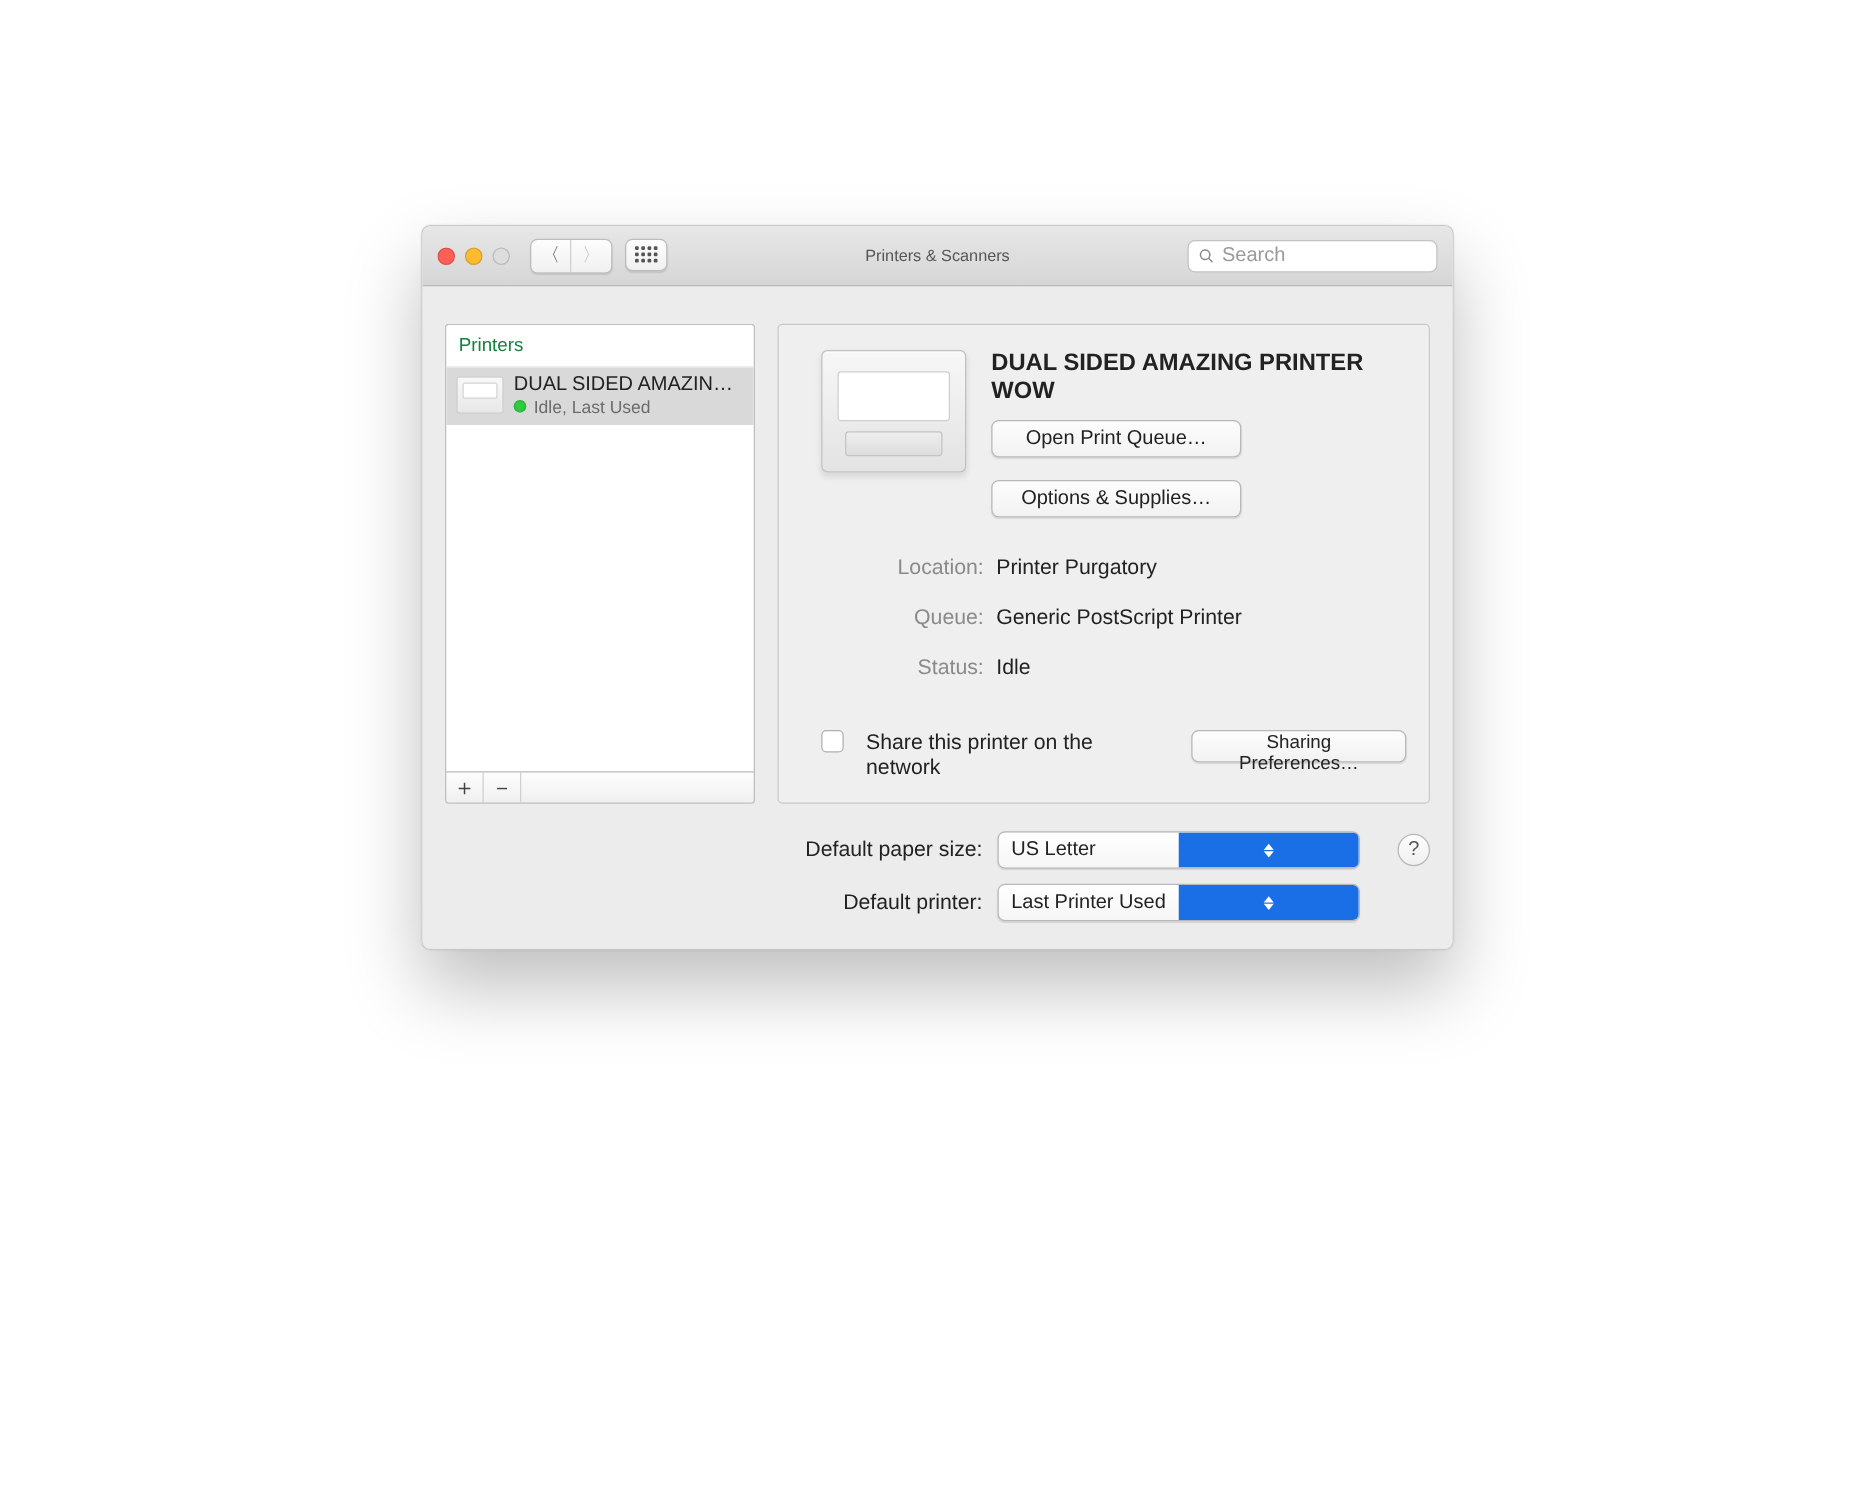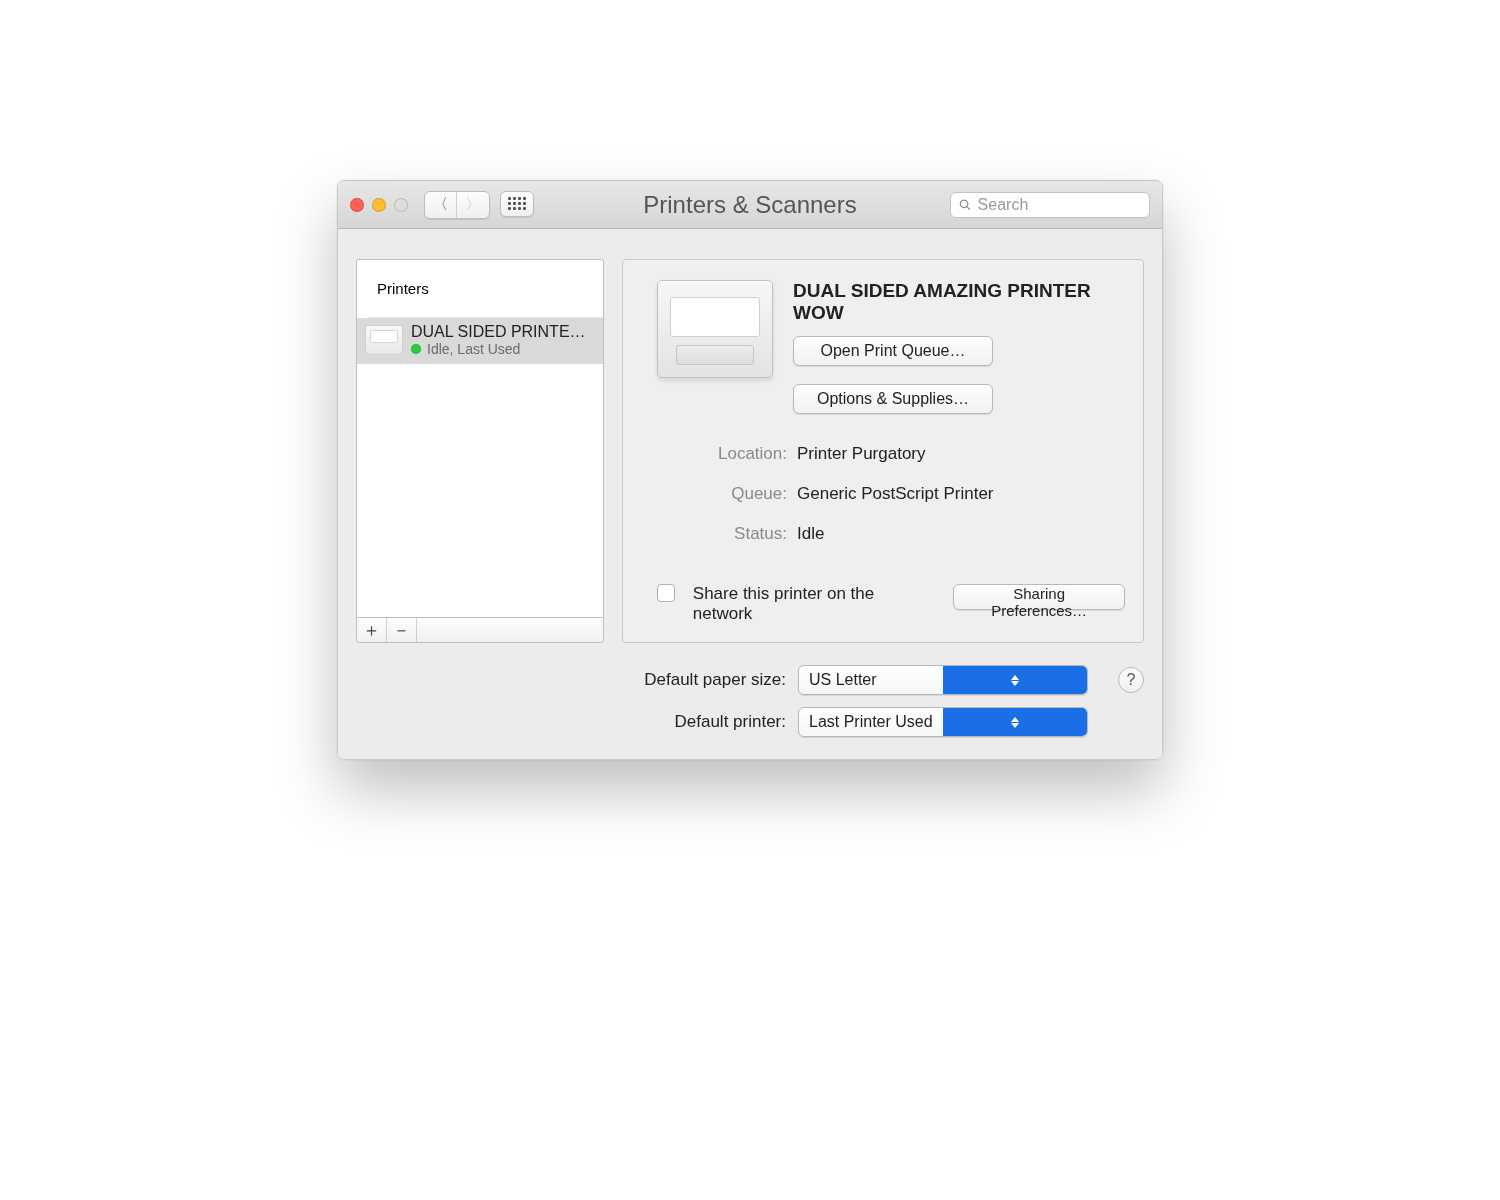--- a/index.html
+++ b/index.html
@@ -64,21 +64,21 @@
     border-radius: 6px;
     background: linear-gradient(#fdfdfd,#f0f0f0);
     box-shadow: 0 1px 1px rgba(0,0,0,0.1);
     display:flex; align-items:center; justify-content:center;
     cursor:pointer;
   }
   .grid-btn .dots { display:grid; grid-template-columns:repeat(4,3px); grid-template-rows:repeat(3,3px); gap:2px; }
   .grid-btn .dots i { width:3px; height:3px; background:#555; border-radius:1px; display:block;}
   .titlebar-title {
     position:absolute; left:0; right:0; text-align:center;
-    font-weight:500; color:#555; font-size:24px;
+    font-weight:500; color:#555; font-size:13px;
     pointer-events:none;
   }
   .searchwrap {
     margin-left:auto;
     width: 200px; height: 26px;
     border:1px solid #c2c2c2;
     border-radius:6px;
     background:#fff;
     display:flex; align-items:center; padding:0 8px;
     color:#9a9a9a;
@@ -106,24 +106,23 @@
   .listbox {
     flex:1;
     background:#fff;
     border:1px solid #bfbfbf;
     border-bottom:none;
     border-top-left-radius:3px; border-top-right-radius:3px;
     height: 356px;
     overflow:hidden;
   }
   .listbox .header {
-    padding:20px 10px;
-    font-size:15px; color:#000000;
+    padding:8px 10px;
+    font-size:15px; color:#15803d;
     border-bottom:1px solid #e8e8e8;
-    margin-left:10px;
   }
   .printer-item {
     display:flex; gap:8px; align-items:center;
     padding:5px 8px 7px 8px;
     background:#d9d9d9;
   }
   .printer-item .thumb {
     width:38px; height:30px;
     background:linear-gradient(#f8f8f8,#e8e8e8);
     border:1px solid #cfcfcf;
@@ -311,21 +310,21 @@
 
   <div class="body">
     <div class="panes">
 
       <div class="sidebar">
         <div class="listbox">
           <div class="header">Printers</div>
           <div class="printer-item">
             <div class="thumb"></div>
             <div class="meta">
-              <div class="name">DUAL SIDED PRINTER…</div>
+              <div class="name">DUAL SIDED AMAZIN…</div>
               <div class="status">
                 <span class="dot"></span>
                 <span>Idle, Last Used</span>
               </div>
             </div>
           </div>
         </div>
         <div class="list-buttons">
           <button>＋</button>
           <button>－</button>

